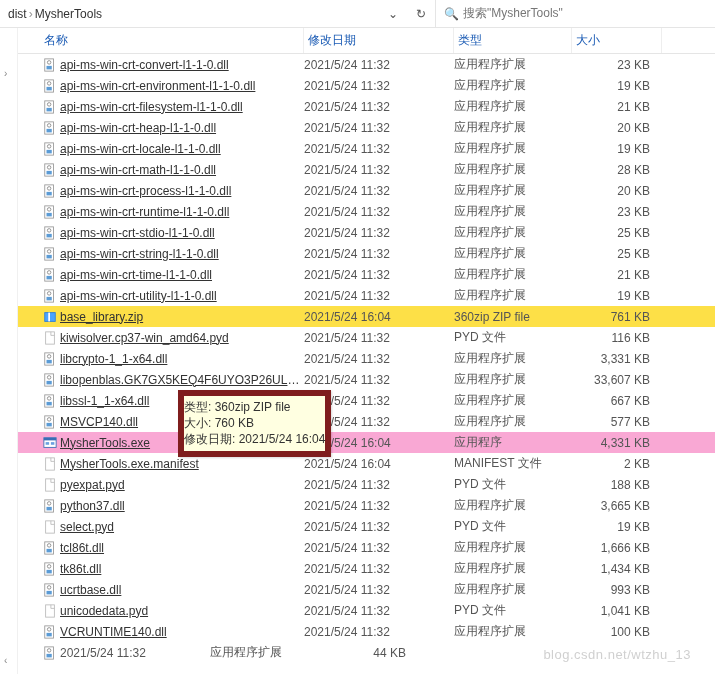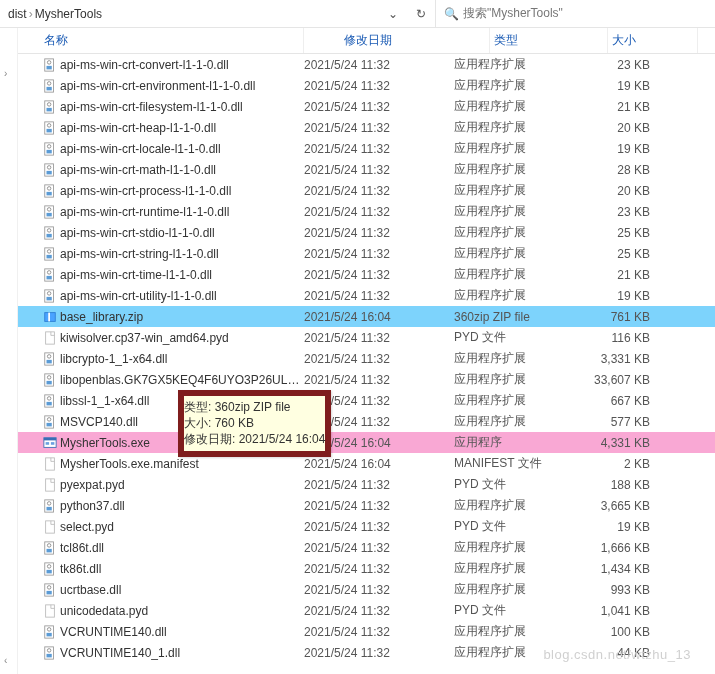--- a/index.html
+++ b/index.html
@@ -10,30 +10,30 @@
 .crumb-spacer { flex: 1; }
 .tb-btn { width: 28px; display: flex; align-items: center; justify-content: center; height: 100%; color: #555; }
 .search { display: flex; align-items: center; height: 100%; min-width: 280px; border-left: 1px solid #e5e5e5; padding-left: 8px; color: #777; }
 .search-icon { margin-right: 4px; }
 .main { display: flex; height: calc(100% - 28px); }
 .nav-strip { width: 18px; border-right: 1px solid #f0f0f0; position: relative; }
 .nav-strip .chev { position: absolute; color: #888; font-size: 10px; left: 4px; }
 .list-area { flex: 1; overflow: hidden; }
 .header { display: flex; height: 26px; align-items: center; border-bottom: 1px solid #e5e5e5; color: #195ab4; padding-left: 22px; }
 .col-name { width: 264px; padding-left: 0; }
-.col-date { width: 150px; margin-left: 36px; }
+.col-date { width: 150px; }
 .col-type { width: 118px; }
 .col-size { width: 90px; text-align: right; padding-right: 12px; }
 .header > div { padding-left: 4px; }
 .rows { }
 .row { display: flex; height: 21px; align-items: center; padding-left: 22px; position: relative; }
-.row.sel-zip { background: #7dd3fc; }
+.row.sel-zip { background: #fde047; }
 .row.sel-exe { background: #f9a8d4; }
 .row .icon { width: 20px; display: inline-flex; align-items: center; justify-content: center; }
-.row .name { width: 244px; white-space: nowrap; overflow: hidden; text-overflow: ellipsis; }
+.row .name { width: 244px; white-space: nowrap; overflow: hidden; text-overflow: ellipsis; text-decoration: underline; }
 .row .date { width: 150px; color: #555; }
 .row .type { width: 118px; color: #555; }
 .row .size { width: 90px; text-align: right; color: #555; padding-right: 12px; }
 .icon svg { width: 14px; height: 14px; }
 .tooltip { position: absolute; left: 178px; top: 390px; background: #ffffe1; border: 6px solid #7f1d1d; padding: 3px 0; font-size: 12px; line-height: 1.35; z-index: 10; box-shadow: 1px 1px 2px rgba(0,0,0,0.15); white-space: nowrap; }
 .watermark { position: absolute; right: 24px; bottom: 12px; color: #d0d0d0; font-size: 13px; letter-spacing: 0.5px; pointer-events: none; }
 .header .col-name, .header .col-date, .header .col-type, .header .col-size { border-right: 1px solid #eee; height: 100%; display: flex; align-items: center; }
 .header .col-size { justify-content: flex-start; text-align: left; }
 </style>
 </head>
@@ -431,21 +431,20 @@
           <span class="size">100 KB</span>
         </div>
         <div class="row">
           <span class="icon">
             <svg viewBox="0 0 16 16">
               <rect x="2" y="1" width="10" height="14" fill="#fff" stroke="#999"></rect>
               <rect x="4" y="9" width="6" height="4" fill="#5b9bd5"></rect>
               <circle cx="7" cy="5" r="2" fill="none" stroke="#888"></circle>
             </svg>
           </span>
-          <span class="name">VCRUNTIME140_1.dll</span>
           <span class="date">2021/5/24 11:32</span>
           <span class="type">应用程序扩展</span>
           <span class="size">44 KB</span>
         </div>
       </div>
   </div>
 </div>
 
 <div class="tooltip">
   <div>类型: 360zip ZIP file</div>

